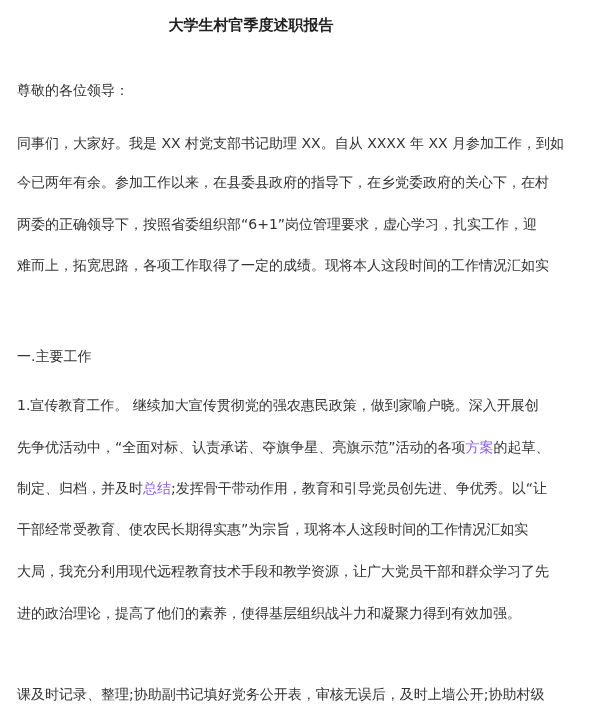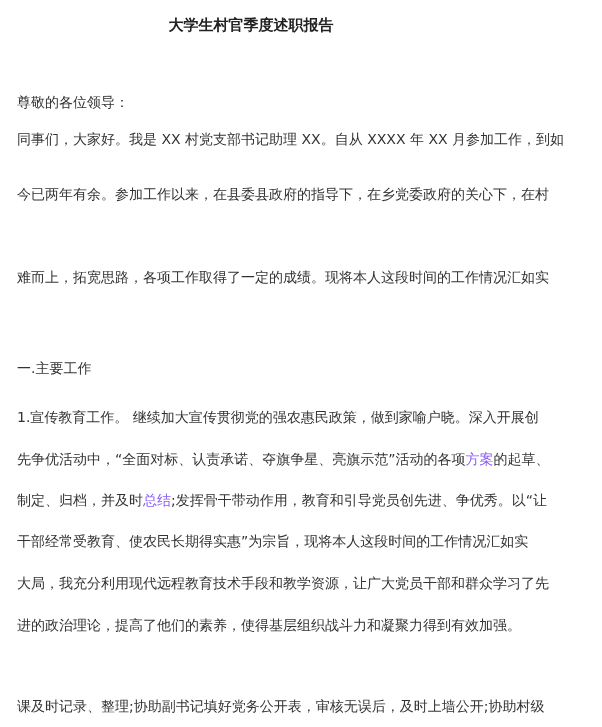--- a/index.html
+++ b/index.html
@@ -9,34 +9,35 @@
     color: #333333;
   }
   .doc { position: relative; width: 558px; height: 727px; }
   .title {
     position: absolute; left: 0; top: 16px; width: 502px;
     text-align: center; font-size: 15px; font-weight: bold; color: #222;
     letter-spacing: 0px; padding-left: 0;
   }
   .line {
     position: absolute; left: 17px; width: 570px;
-    font-size: 14px; line-height: 20px; white-space: nowrap; color: #333; margin-top: 12px;
+    font-size: 14px; line-height: 20px; white-space: nowrap; color: #333;
   }
   a.link { color: #8b5cf6; text-decoration: none; }
 </style>
 </head>
 <body>
 
 <div class="doc">
   <div class="title">大学生村官季度述职报告</div>
 
   <div class="line" style="top:80px">尊敬的各位领导：</div>
 
-  <div class="line" style="top:117px">同事们，大家好。我是 XX 村党支部书记助理 XX。自从 XXXX 年 XX 月参加工作，到如</div>
+  <div class="line" style="top:133px">同事们，大家好。我是 XX 村党支部书记助理 XX。自从 XXXX 年 XX 月参加工作，到如</div>
   <div class="line" style="top:172px">今已两年有余。参加工作以来，在县委县政府的指导下，在乡党委政府的关心下，在村</div>
+  <div class="line" style="top:214px">两委的正确领导下，按照省委组织部“6+1”岗位管理要求，虚心学习，扎实工作，迎</div>
   <div class="line" style="top:255px">难而上，拓宽思路，各项工作取得了一定的成绩。现将本人这段时间的工作情况汇如实</div>
 
   <div class="line" style="top:346px">一.主要工作</div>
 
   <div class="line" style="top:395px">1.宣传教育工作。  继续加大宣传贯彻党的强农惠民政策，做到家喻户晓。深入开展创</div>
   <div class="line" style="top:437px"><span>先争优活动中，“全面对标、认责承诺、夺旗争星、亮旗示范”活动的各项</span><a class="link">方案</a><span>的起草、</span></div>
   <div class="line" style="top:478px"><span>制定、归档，并及时</span><a class="link">总结</a><span>;发挥骨干带动作用，教育和引导党员创先进、争优秀。以“让</span></div>
   <div class="line" style="top:519px">干部经常受教育、使农民长期得实惠”为宗旨，现将本人这段时间的工作情况汇如实</div>
   <div class="line" style="top:561px">大局，我充分利用现代远程教育技术手段和教学资源，让广大党员干部和群众学习了先</div>
   <div class="line" style="top:603px">进的政治理论，提高了他们的素养，使得基层组织战斗力和凝聚力得到有效加强。</div>

